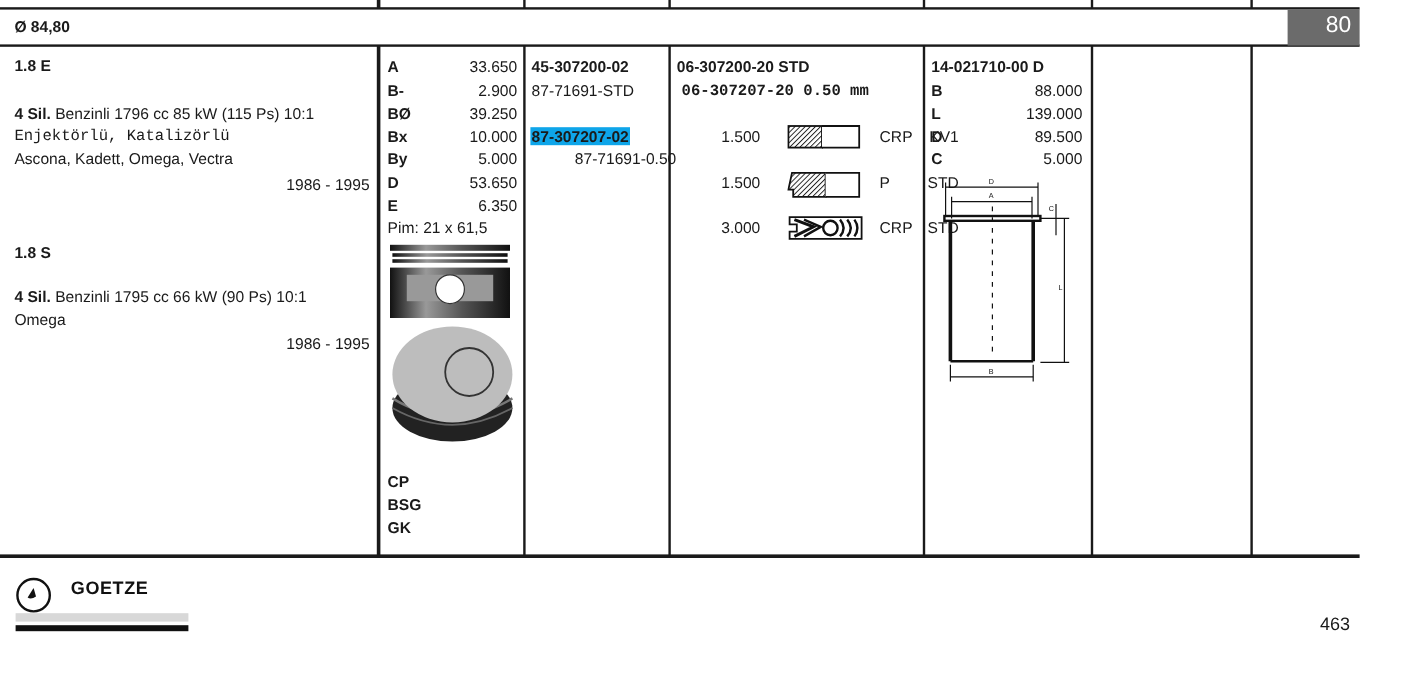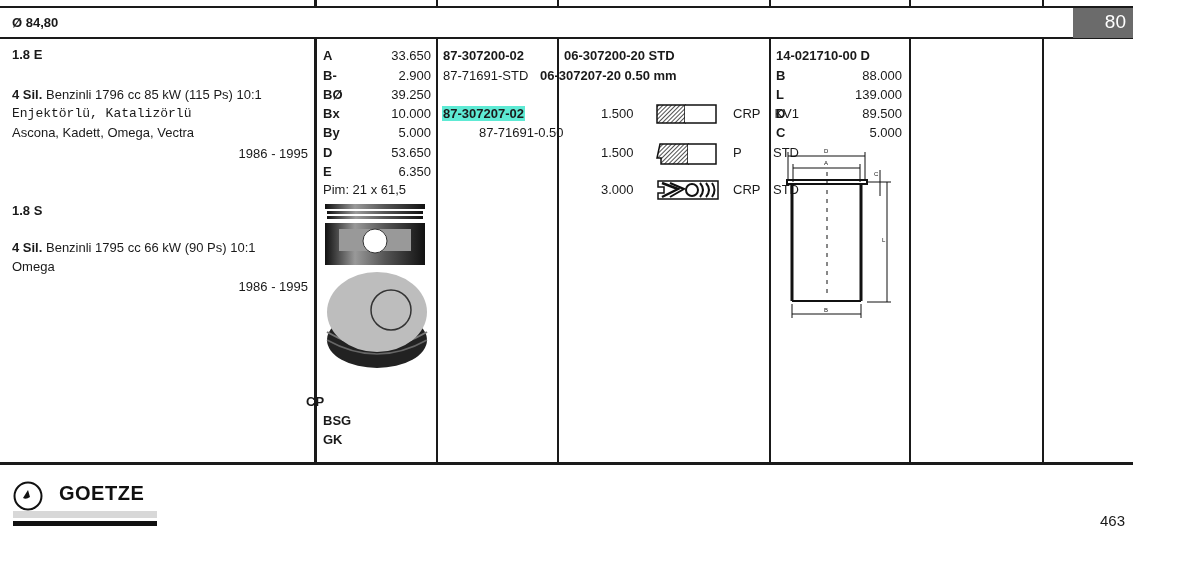--- a/index.html
+++ b/index.html
@@ -10,21 +10,21 @@
   .vline { position:absolute; background:#1a1a1a; width:1.5px; }
   .b { font-weight:bold; }
   .txt { position:absolute; white-space:nowrap; line-height:19px; }
   .r { text-align:right; }
   .dim-row { position:absolute; left:323px; width:108px; height:19px; line-height:19px; }
   .dim-row .k { position:absolute; left:0; font-weight:bold; }
   .dim-row .v { position:absolute; right:0; }
   .lin-row { position:absolute; left:776px; width:126px; height:19px; line-height:19px; }
   .lin-row .k { position:absolute; left:0; font-weight:bold; }
   .lin-row .v { position:absolute; right:0; }
-  .hl { background:#5eead4; }
+  .hl { background:#0ea5e9; }
   .ring-row { position:absolute; left:564px; width:200px; height:22px; line-height:22px;margin-left:37px; }
   .ring-row .w { position:absolute; left:0; }
   .ring-row .t1 { position:absolute; left:132px; }
   .ring-row .t2 { position:absolute; right:2px; }
   .ring-row svg { position:absolute; left:55px; top:0; }
 </style>
 </head>
 <body>
 
 <div class="hline" style="left:0;top:6px;width:1133px;height:2px;"></div>
@@ -121,33 +121,33 @@
 </svg>
 
 <svg class="abs" style="left:325px;top:270px;" width="104" height="104" viewBox="0 0 104 104">
   <ellipse cx="52" cy="70" rx="50" ry="28" fill="#222"></ellipse>
   <path d="M2 62 Q52 92 102 62" stroke="#777" stroke-width="2" fill="none"></path>
   <path d="M2 70 Q52 98 102 70" stroke="#666" stroke-width="1.5" fill="none"></path>
   <ellipse cx="52" cy="42" rx="50" ry="40" fill="#bdbdbd"></ellipse>
   <circle cx="66" cy="40" r="20" fill="none" stroke="#333" stroke-width="1.5"></circle>
 </svg>
 
-<div class="txt b" style="left:306px;top:392px;">CP</div>
+<div class="txt b" style="left:323px;top:392px;">CP</div>
 <div class="txt b" style="left:323px;top:411px;">BSG</div>
 <div class="txt b" style="left:323px;top:430px;">GK</div>
 
-<div class="txt b" style="left:443px;top:46px;">87-307200-02</div>
+<div class="txt b" style="left:443px;top:46px;">45-307200-02</div>
 <div class="txt" style="left:443px;top:66px;">87-71691-STD</div>
 <div class="txt b" style="left:442px;top:104px;">
   <span class="hl" style="padding:0 1px;">87-307207-02</span>
 </div>
 <div class="txt" style="left:443px;top:123px;margin-left:36px;">87-71691-0.50</div>
 
 <div class="txt b" style="left:564px;top:46px;">06-307200-20 STD</div>
-<div class="txt b" style="left:540px;top:66px;">06-307207-20 0.50 mm</div>
+<div class="txt b" style="left:568px;top:66px;font-family:Liberation Mono, monospace;">06-307207-20 0.50 mm</div>
 
 <div class="ring-row" style="top:103px;">
   <span class="w">1.500</span>
   <svg width="62" height="22" viewBox="0 0 62 22">
     <defs>
         <pattern id="hatch" width="3" height="3" patternUnits="userSpaceOnUse" patternTransform="rotate(45)">
       <rect width="3" height="3" fill="#fff"></rect>
           <line x1="0" y1="0" x2="0" y2="3" stroke="#222" stroke-width="1.6"></line>
         </pattern>
       </defs>
@@ -235,17 +235,17 @@
     <text x="99" y="100">L</text>
     <text x="91" y="34">C</text>
   </g>
 </svg>
 
 <div class="abs" style="left:12px;top:480px;width:146px;height:50px;">
   <svg class="abs" style="left:0;top:0;" width="34" height="34" viewBox="0 0 34 34">
     <circle cx="16" cy="16" r="13.5" fill="none" stroke="#111" stroke-width="2"></circle>
     <path d="M16 10 L11 18 Q14 20 18 17" fill="#111"></path>
   </svg>
-  <span class="abs b" style="left:47px;top:2px;font-size:20px;letter-spacing:0.5px;color:#111;">GOETZE</span>
+  <span class="abs b" style="left:47px;top:2px;font-size:15px;letter-spacing:0.5px;color:#111;">GOETZE</span>
   <div class="abs" style="left:1px;top:31px;width:144px;height:7px;background:#d8d8d8;"></div>
   <div class="abs" style="left:1px;top:41px;width:144px;height:5px;background:#111;"></div>
 </div>
 <div class="txt" style="left:1100px;top:511px;font-size:15px;">463</div>
 
 </body></html>

